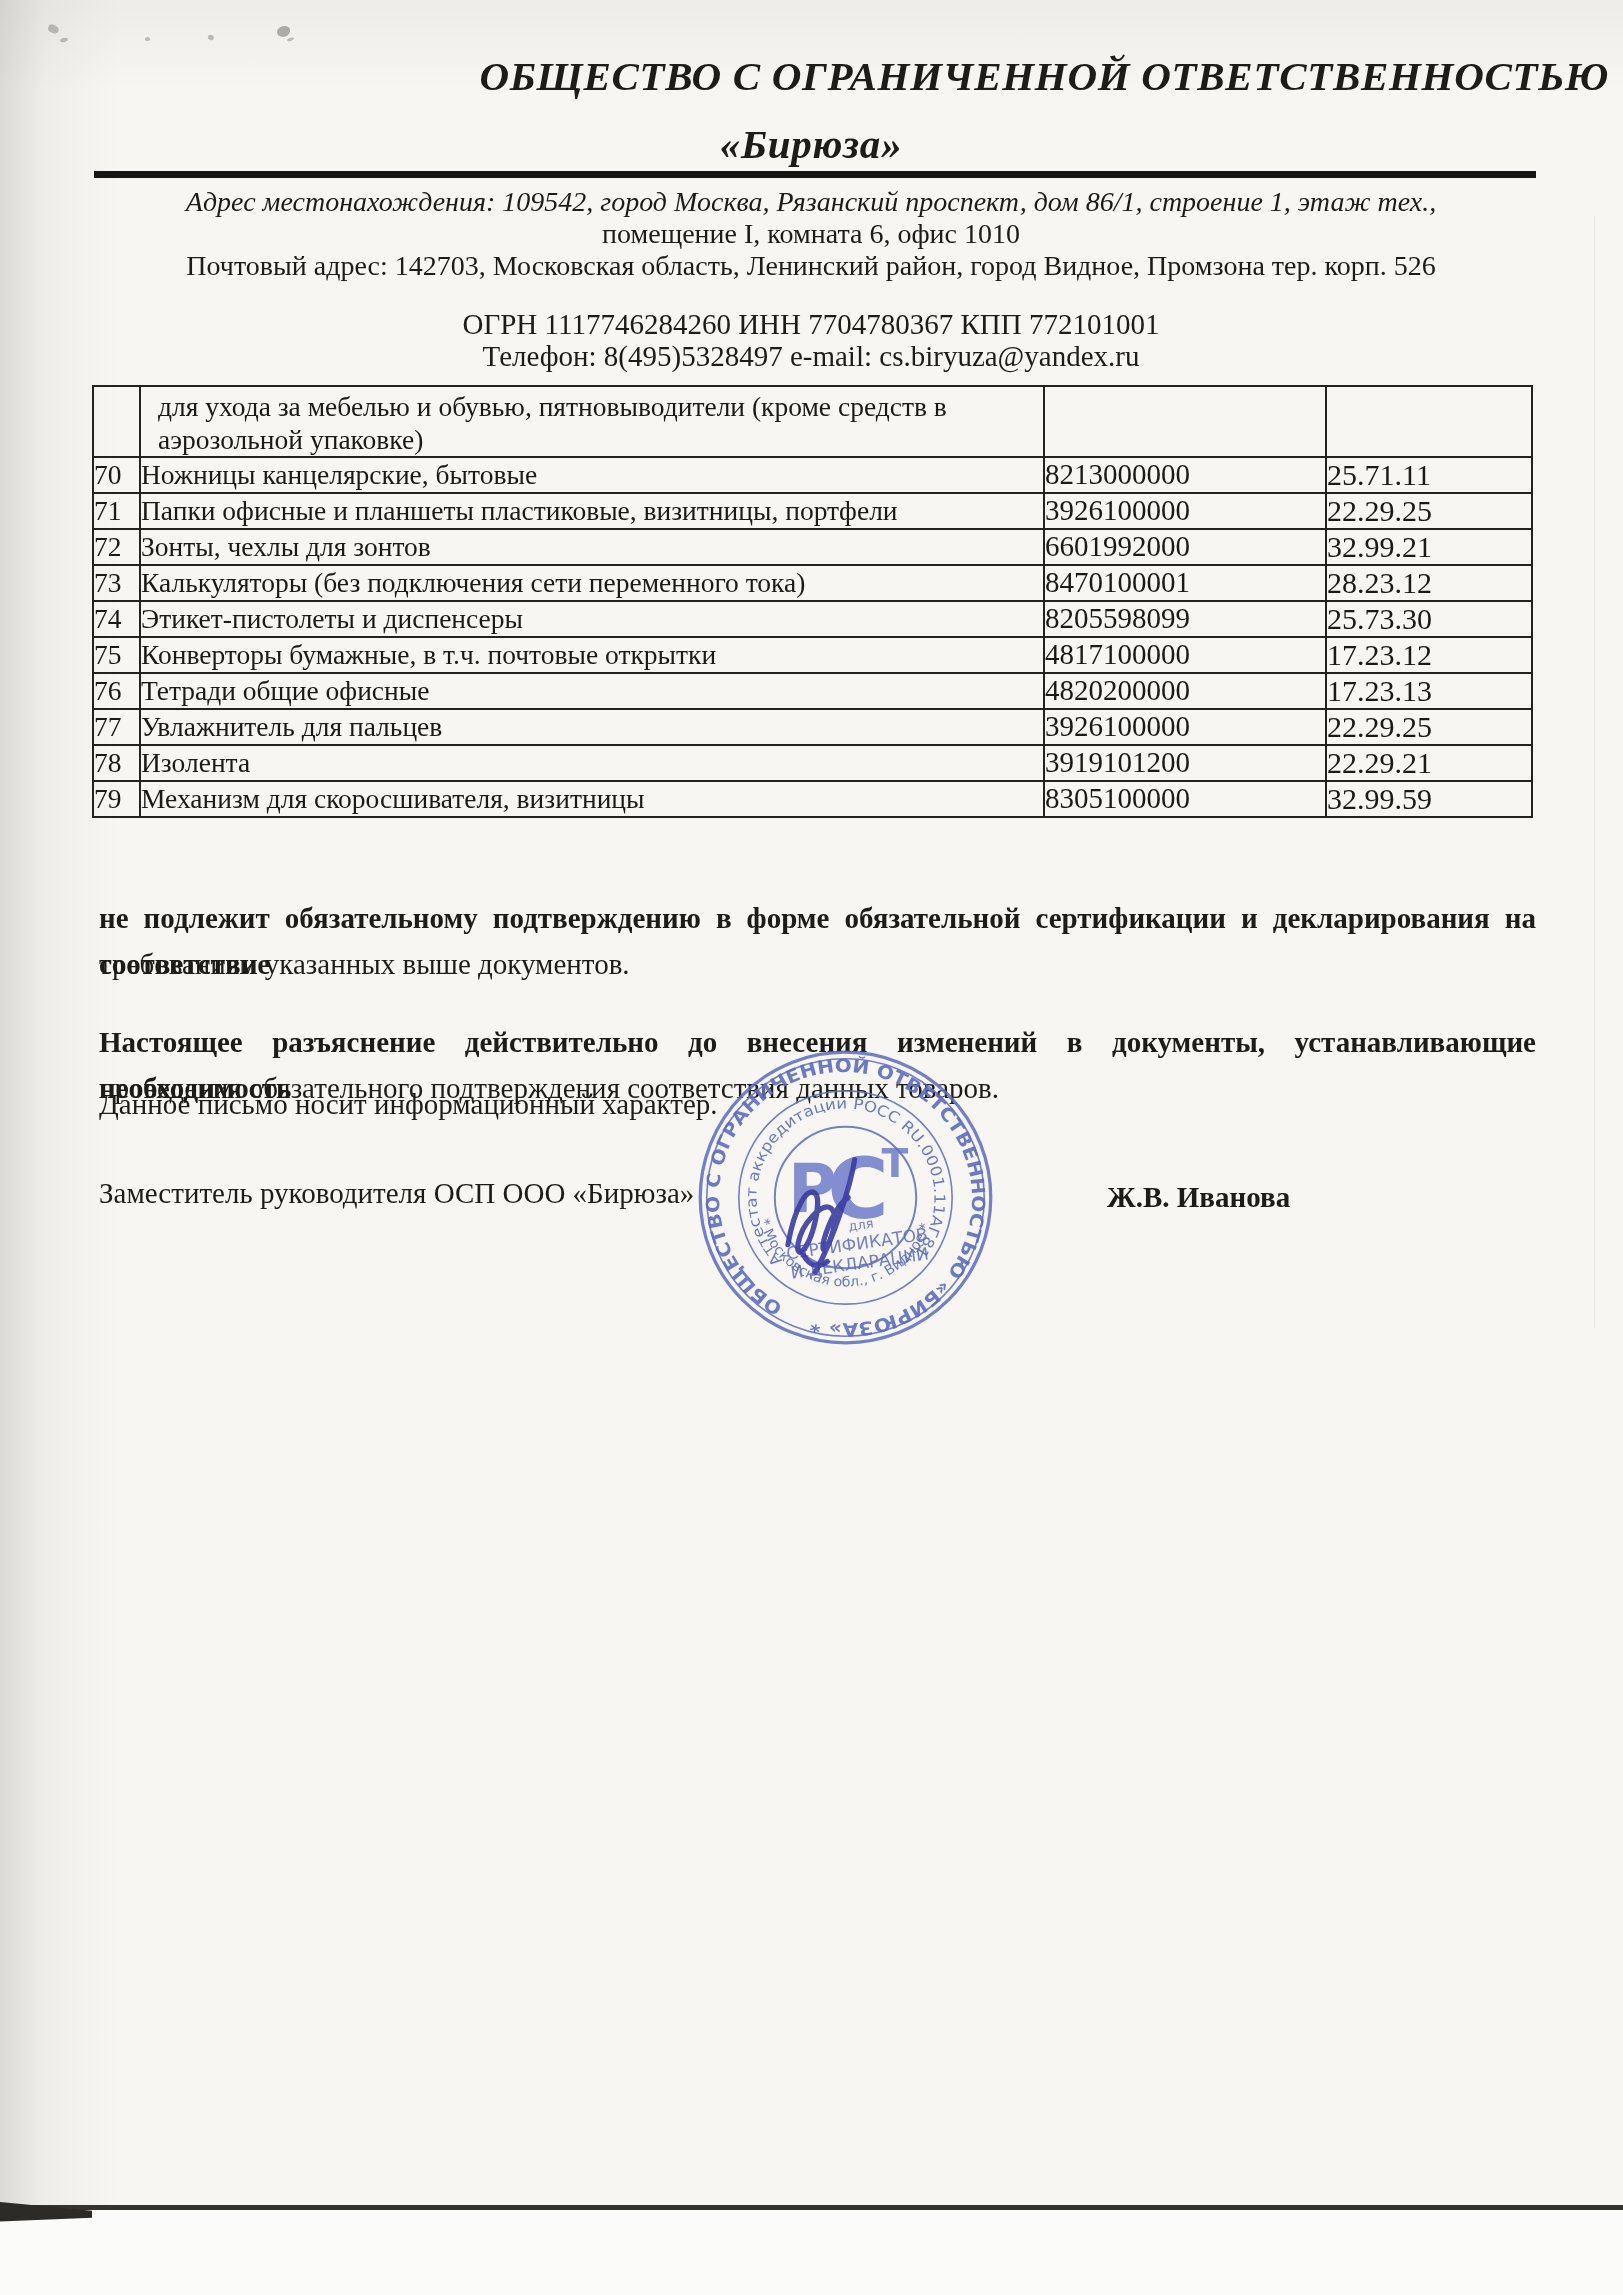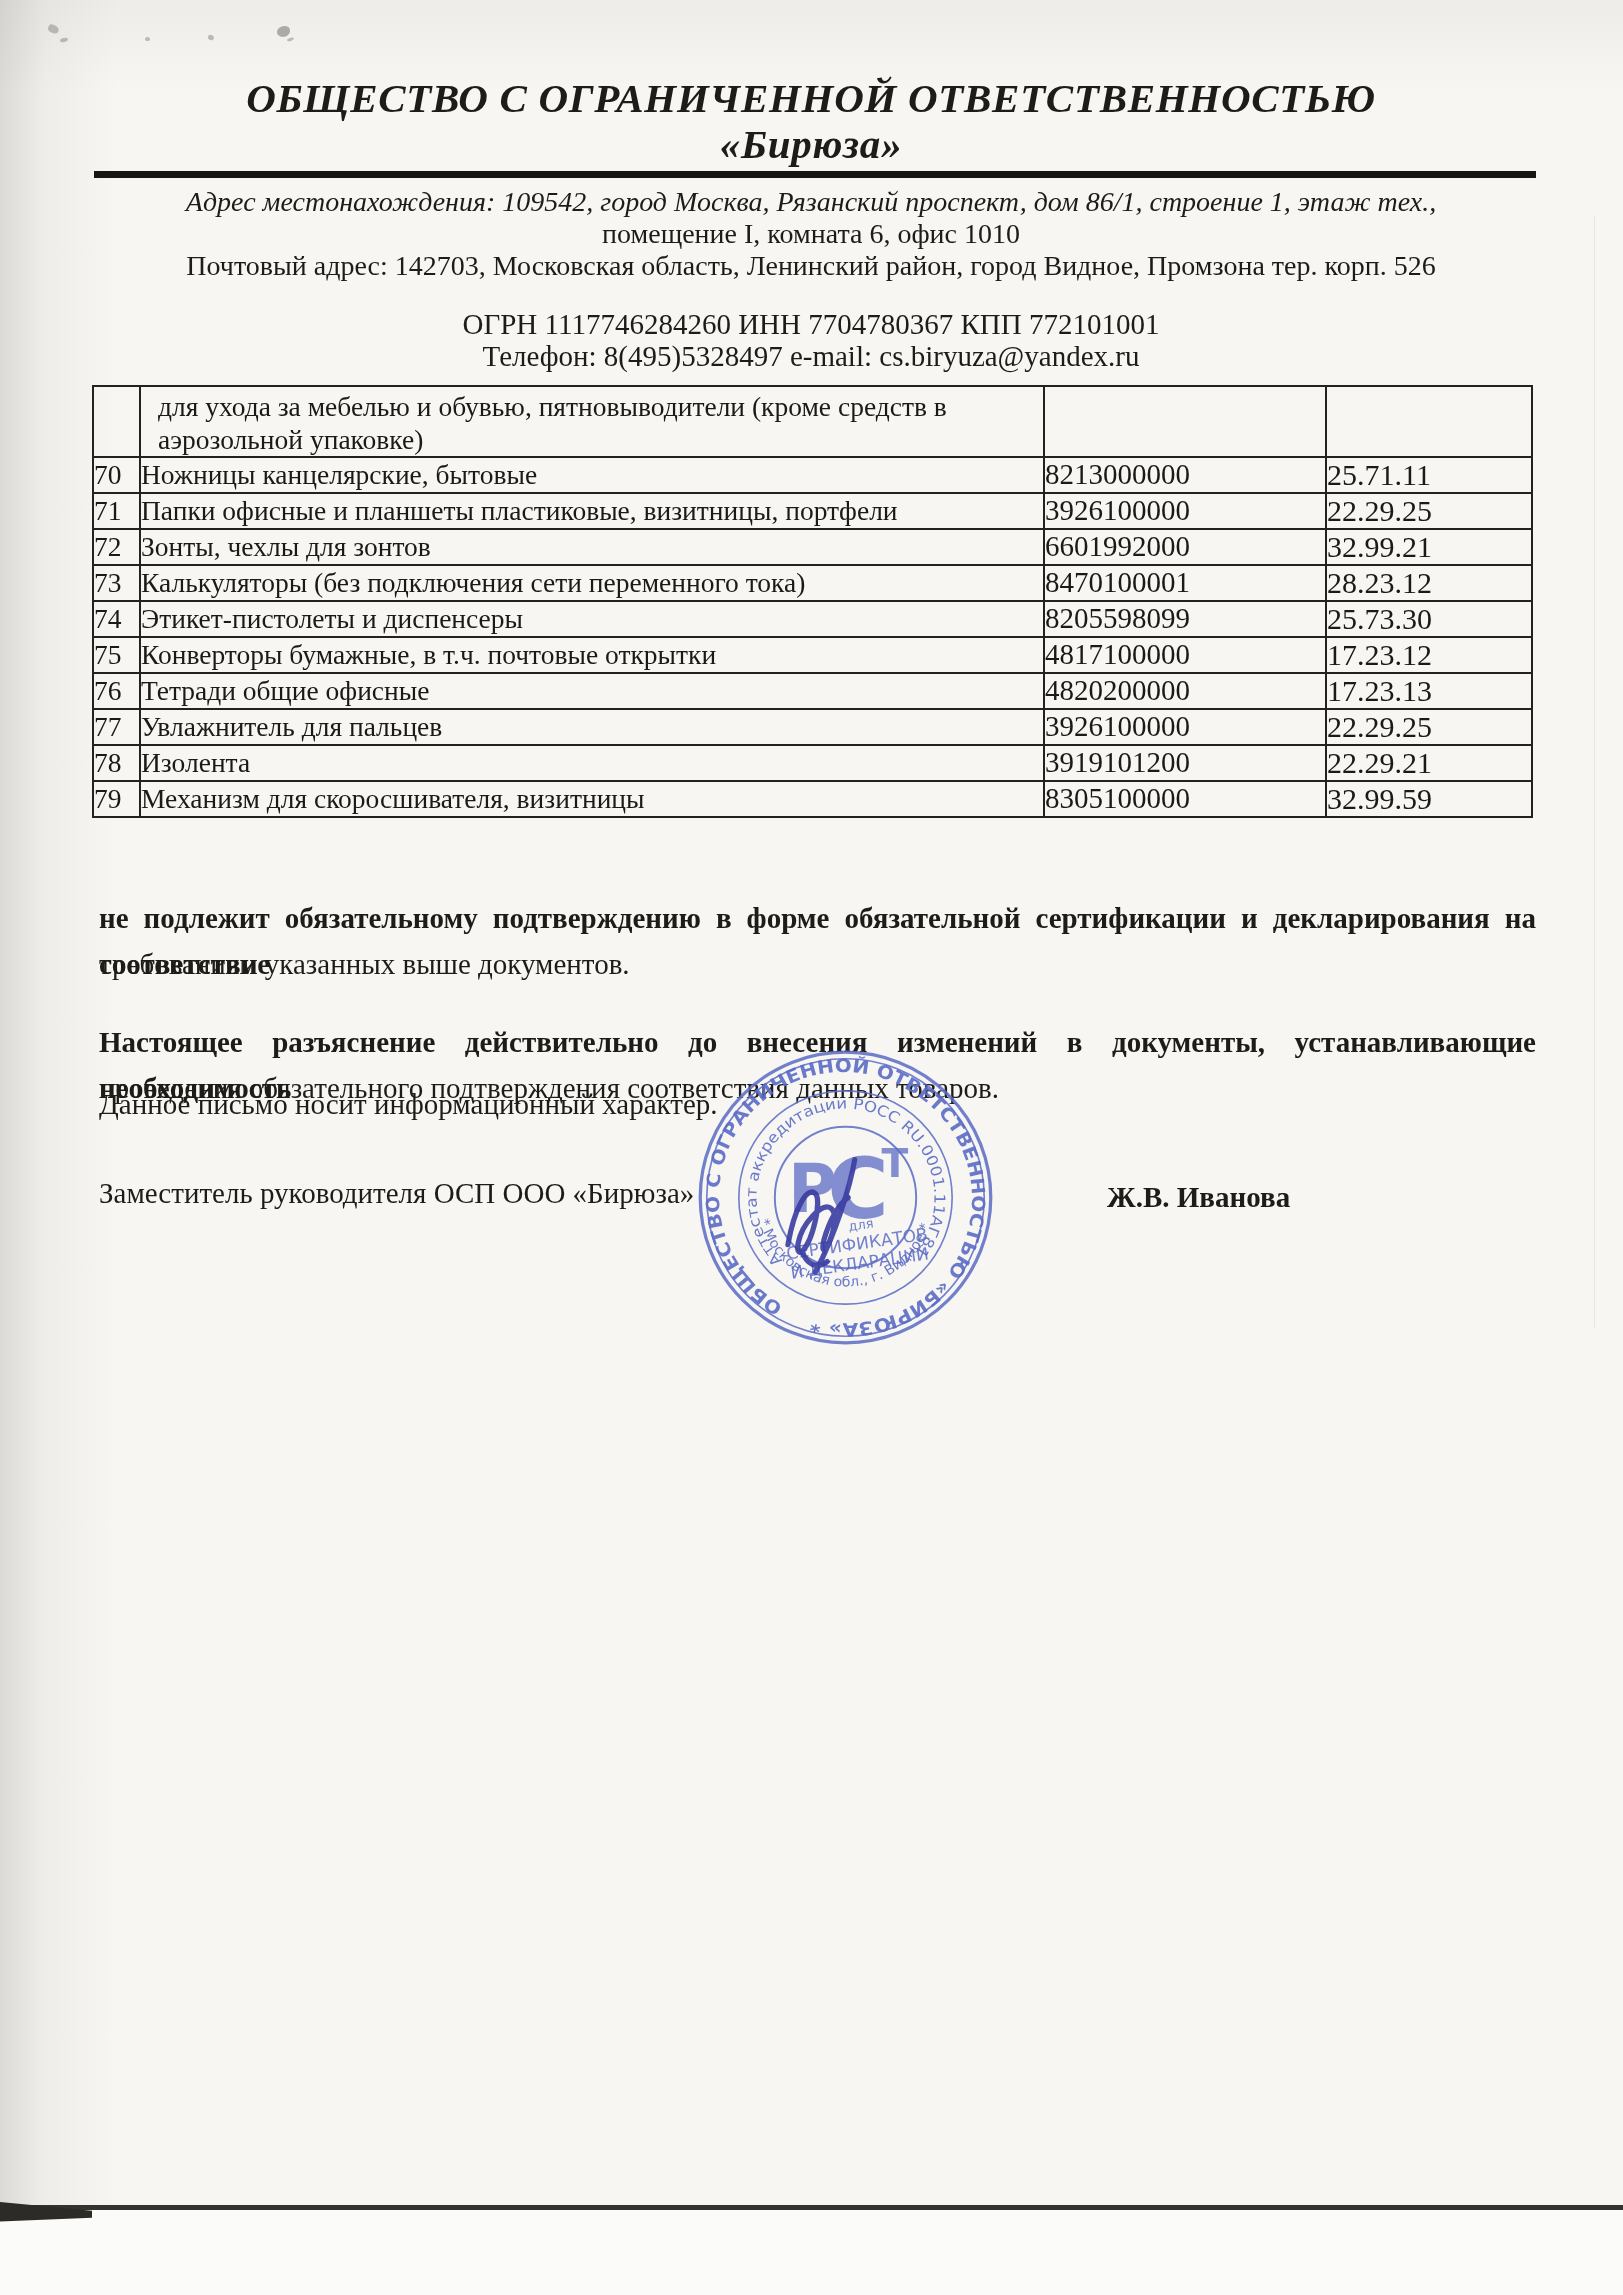--- a/index.html
+++ b/index.html
@@ -49,21 +49,21 @@
 
   <span class="smudge" style="left:48px;top:25px;width:10.5px;height:7.9px;border-radius:40% 60% 50% 50%;transform:rotate(20deg);"></span>
   <span class="smudge" style="left:60px;top:38px;width:7.9px;height:3.9px;border-radius:50%;transform:rotate(-15deg);"></span>
   <span class="smudge" style="left:145px;top:37px;width:5.2px;height:3.9px;border-radius:50%;"></span>
   <span class="smudge" style="left:208px;top:35px;width:5.9px;height:4.6px;border-radius:50%;transform:rotate(30deg);"></span>
   <span class="smudge" style="left:277px;top:26px;width:13px;height:10.5px;border-radius:60% 40% 55% 45%;opacity:.7;"></span>
   <span class="smudge" style="left:287px;top:38px;width:6.5px;height:3.3px;border-radius:50%;transform:rotate(-20deg);"></span>
 
   <div class="wrinkle"></div>
 
-  <div class="ctr title" style="top:74px;">ОБЩЕСТВО С ОГРАНИЧЕННОЙ ОТВЕТСТВЕННОСТЬЮ</div>
+  <div class="ctr title" style="top:52px;text-align:right;">ОБЩЕСТВО С ОГРАНИЧЕННОЙ ОТВЕТСТВЕННОСТЬЮ</div>
   <div class="ctr title" style="top:120px;">«Бирюза»</div>
   <div class="rule"></div>
 
   <div class="ctr addr" style="top:185px;font-style:italic;">Адрес местонахождения: 109542, город Москва, Рязанский проспект, дом 86/1, строение 1, этаж тех.,</div>
   <div class="ctr addr" style="top:217px;">помещение I, комната 6, офис 1010</div>
   <div class="ctr addr" style="top:249px;">Почтовый адрес: 142703, Московская область, Ленинский район, город Видное, Промзона тер. корп. 526</div>
   <div class="ctr reg" style="top:308px;">ОГРН 1117746284260 ИНН 7704780367 КПП 772101001</div>
   <div class="ctr reg" style="top:340px;">Телефон: 8(495)5328497 e-mail: cs.biryuza@yandex.ru</div>
 
   <table class="goods abs" style="left:92px;top:385px;">

